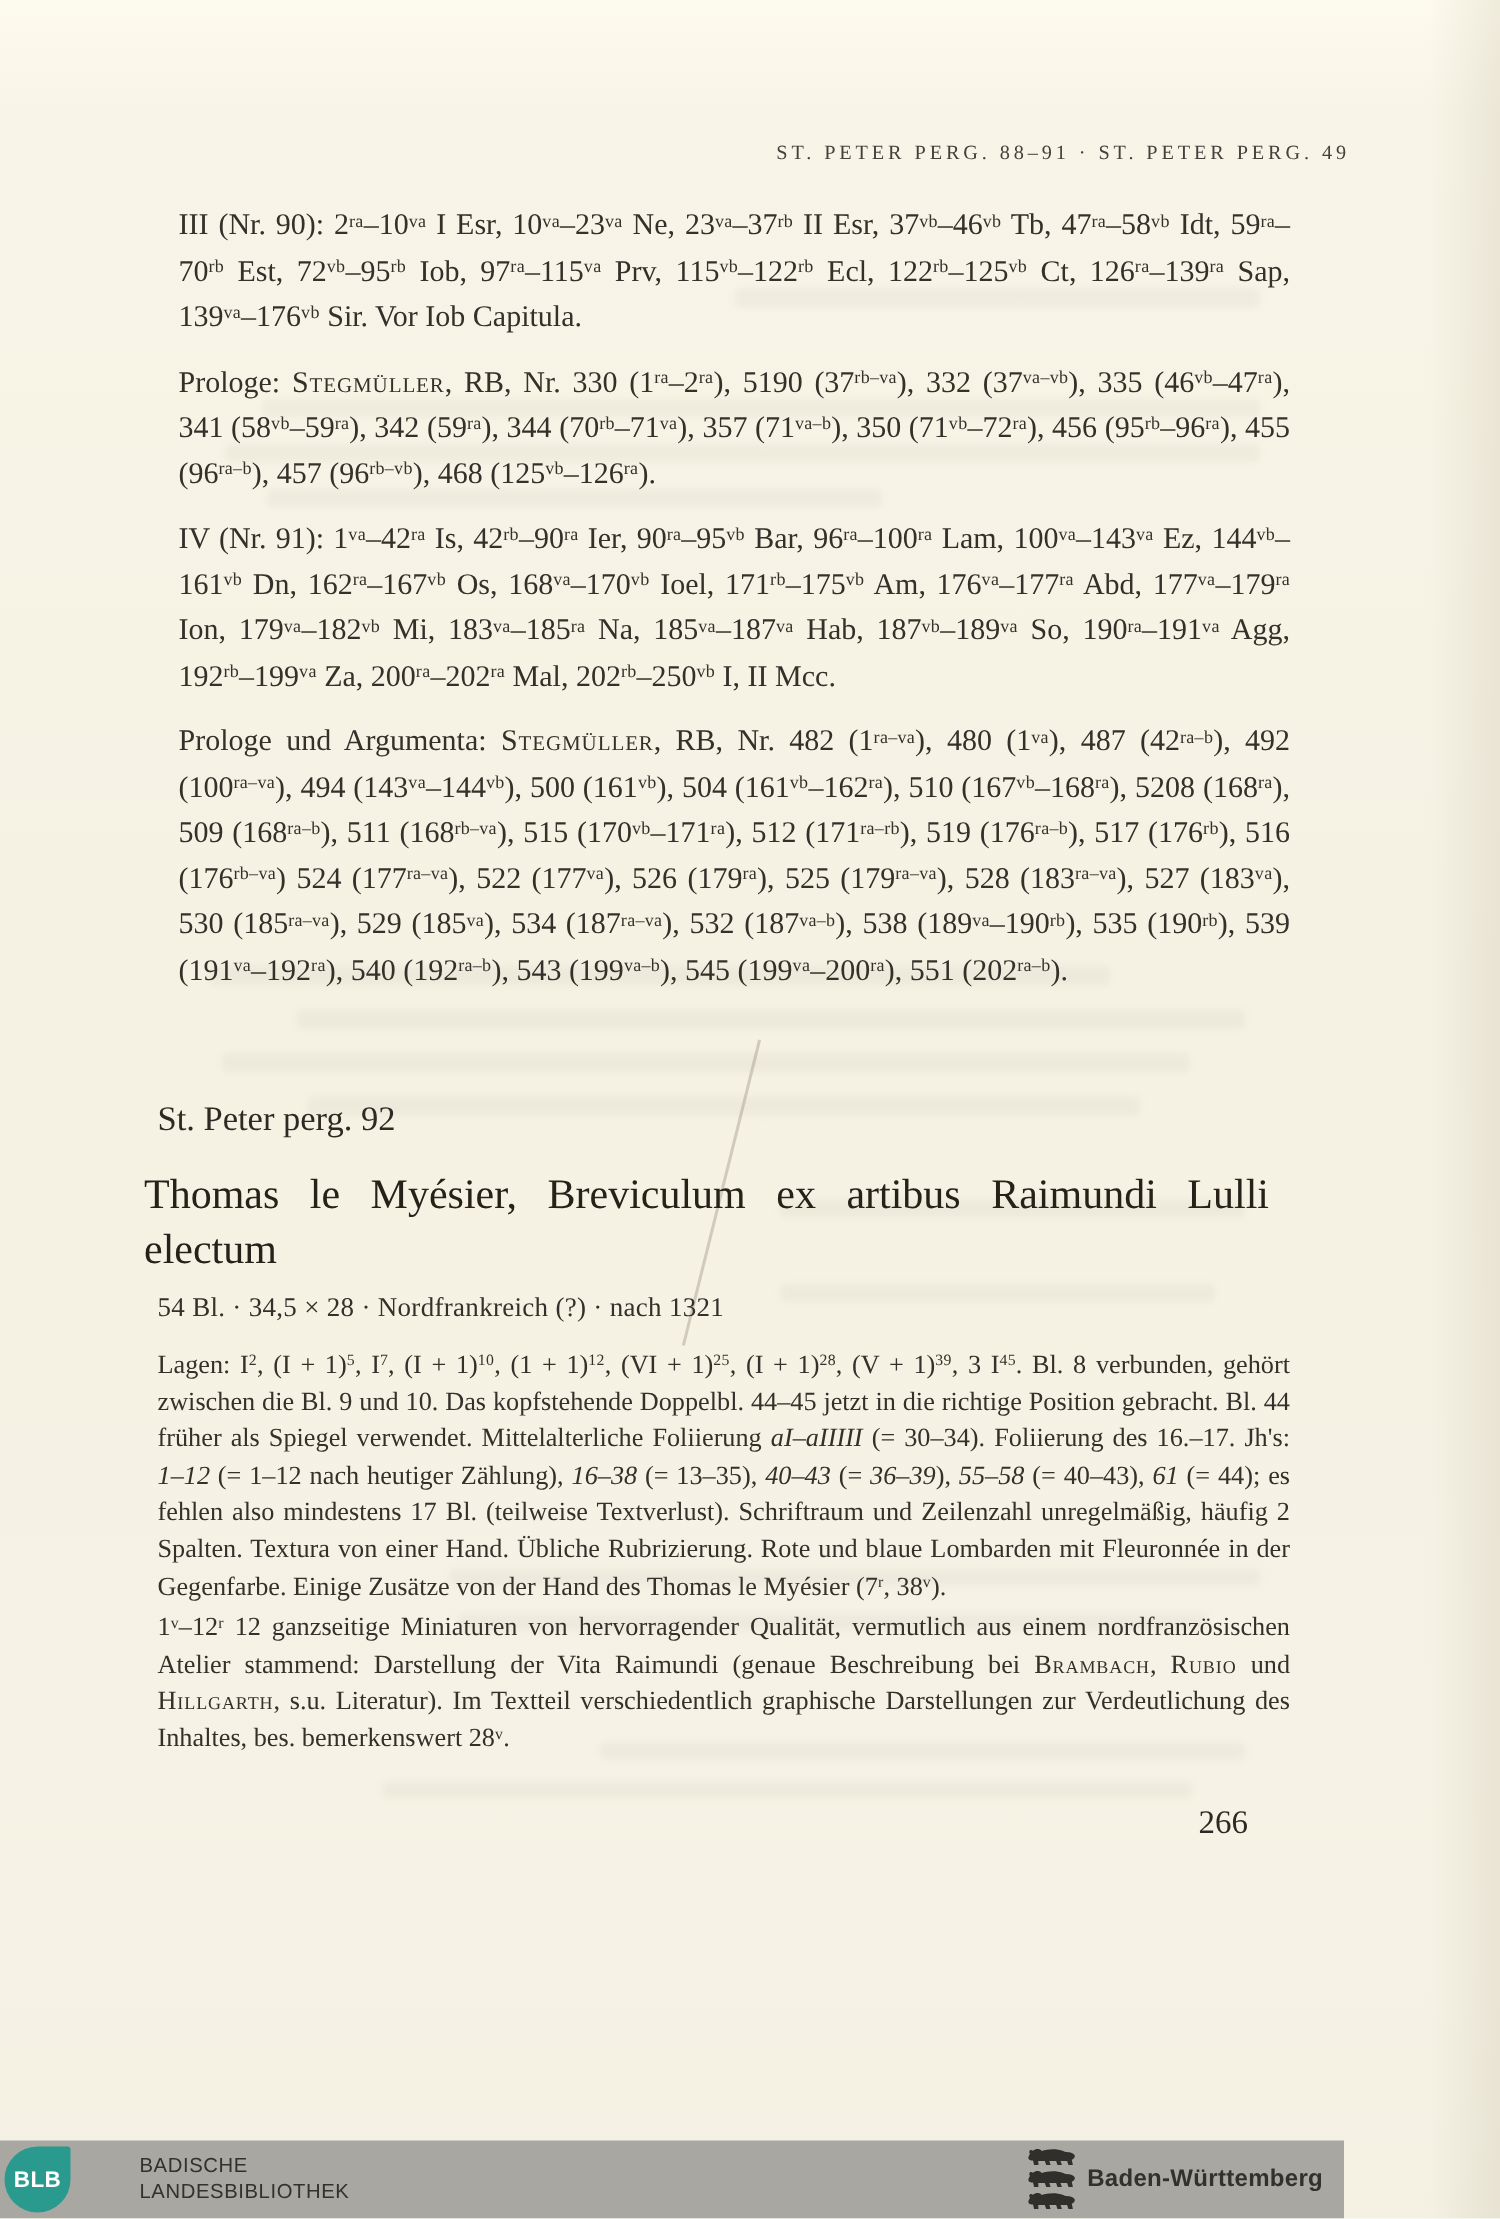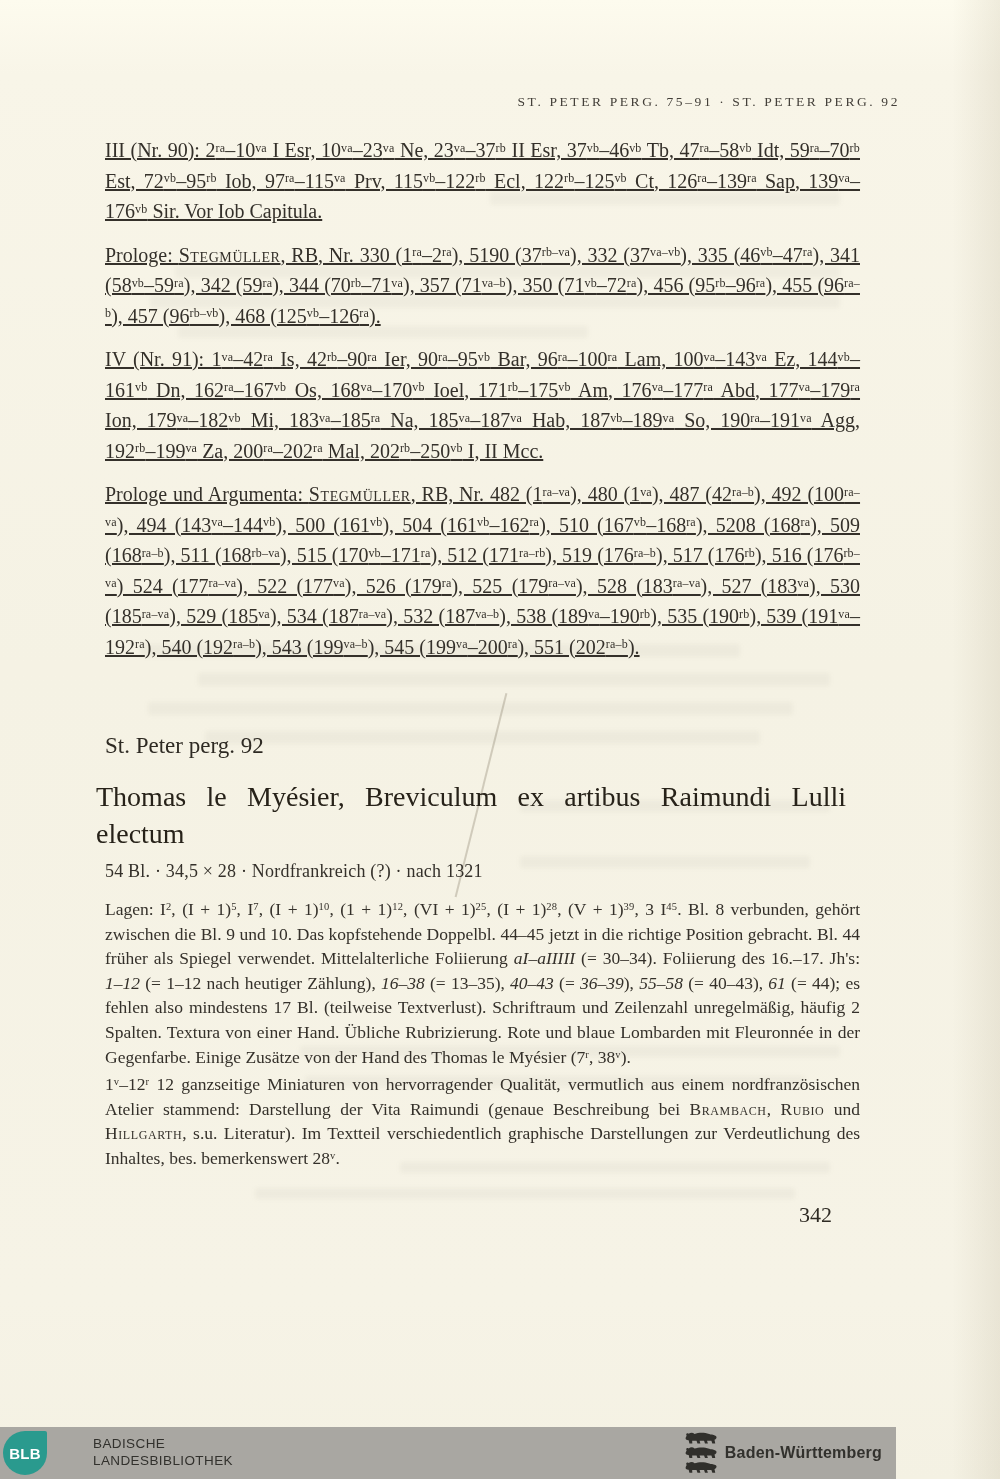--- a/index.html
+++ b/index.html
@@ -19,21 +19,21 @@
   }
   .running-head {
     position:absolute; top:94px; right:100px;
     font-size:13.5px; letter-spacing:2.6px; color:#44403a;
     white-space:nowrap;
   }
   .listing {
     position:absolute; left:105px; top:135px; width:755px;
     font-size:20px; line-height:30.5px; text-align:justify; color:#34302a;
   }
-  .listing p { margin:0 0 13px 0;text-decoration:underline; }
+  .listing p { margin:0 0 13px 14px; }
   sup { font-size:60%; line-height:0; vertical-align:baseline; position:relative; top:-0.45em; letter-spacing:0.2px; }
   .sc { font-variant:small-caps; letter-spacing:0.6px; }
   em { font-style:italic;margin-top:40px; }
   .shelfmark {
     position:absolute; left:105px; top:733px; width:755px;
     font-size:23px; color:#2e2a23;
   }
   .ms-title {
     position:absolute; left:96px; top:778px; width:750px;
     font-size:28px; line-height:37px; text-align:justify; color:#272219;
@@ -97,39 +97,39 @@
 <div class="ghost" style="left:205px;top:731px;width:555px;height:13px"></div>
 <div class="ghost" style="left:520px;top:800px;width:310px;height:12px"></div>
 <div class="ghost" style="left:520px;top:856px;width:290px;height:12px"></div>
 <div class="ghost" style="left:300px;top:1046px;width:540px;height:11px"></div>
 <div class="ghost" style="left:305px;top:1076px;width:500px;height:11px"></div>
 <div class="ghost" style="left:400px;top:1162px;width:430px;height:11px"></div>
 <div class="ghost" style="left:255px;top:1188px;width:540px;height:11px"></div>
 <div class="scratch"></div>
 <div class="edge-shade"></div>
 
-<div class="running-head">ST. PETER PERG. 75–91 · ST. PETER PERG. 92</div>
+<div class="running-head">ST. PETER PERG. 88–91 · ST. PETER PERG. 49</div>
 
 <div class="listing">
   <p>III (Nr. 90): 2<sup>ra</sup>–10<sup>va</sup> I Esr, 10<sup>va</sup>–23<sup>va</sup> Ne, 23<sup>va</sup>–37<sup>rb</sup> II Esr, 37<sup>vb</sup>–46<sup>vb</sup> Tb, 47<sup>ra</sup>–58<sup>vb</sup> Idt, 59<sup>ra</sup>–70<sup>rb</sup> Est, 72<sup>vb</sup>–95<sup>rb</sup> Iob, 97<sup>ra</sup>–115<sup>va</sup> Prv, 115<sup>vb</sup>–122<sup>rb</sup> Ecl, 122<sup>rb</sup>–125<sup>vb</sup> Ct, 126<sup>ra</sup>–139<sup>ra</sup> Sap, 139<sup>va</sup>–176<sup>vb</sup> Sir. Vor Iob Capitula.</p>
   <p>Prologe: <span class="sc">Stegmüller</span>, RB, Nr. 330 (1<sup>ra</sup>–2<sup>ra</sup>), 5190 (37<sup>rb–va</sup>), 332 (37<sup>va–vb</sup>), 335 (46<sup>vb</sup>–47<sup>ra</sup>), 341 (58<sup>vb</sup>–59<sup>ra</sup>), 342 (59<sup>ra</sup>), 344 (70<sup>rb</sup>–71<sup>va</sup>), 357 (71<sup>va–b</sup>), 350 (71<sup>vb</sup>–72<sup>ra</sup>), 456 (95<sup>rb</sup>–96<sup>ra</sup>), 455 (96<sup>ra–b</sup>), 457 (96<sup>rb–vb</sup>), 468 (125<sup>vb</sup>–126<sup>ra</sup>).</p>
   <p>IV (Nr. 91): 1<sup>va</sup>–42<sup>ra</sup> Is, 42<sup>rb</sup>–90<sup>ra</sup> Ier, 90<sup>ra</sup>–95<sup>vb</sup> Bar, 96<sup>ra</sup>–100<sup>ra</sup> Lam, 100<sup>va</sup>–143<sup>va</sup> Ez, 144<sup>vb</sup>–161<sup>vb</sup> Dn, 162<sup>ra</sup>–167<sup>vb</sup> Os, 168<sup>va</sup>–170<sup>vb</sup> Ioel, 171<sup>rb</sup>–175<sup>vb</sup> Am, 176<sup>va</sup>–177<sup>ra</sup> Abd, 177<sup>va</sup>–179<sup>ra</sup> Ion, 179<sup>va</sup>–182<sup>vb</sup> Mi, 183<sup>va</sup>–185<sup>ra</sup> Na, 185<sup>va</sup>–187<sup>va</sup> Hab, 187<sup>vb</sup>–189<sup>va</sup> So, 190<sup>ra</sup>–191<sup>va</sup> Agg, 192<sup>rb</sup>–199<sup>va</sup> Za, 200<sup>ra</sup>–202<sup>ra</sup> Mal, 202<sup>rb</sup>–250<sup>vb</sup> I, II Mcc.</p>
   <p>Prologe und Argumenta: <span class="sc">Stegmüller</span>, RB, Nr. 482 (1<sup>ra–va</sup>), 480 (1<sup>va</sup>), 487 (42<sup>ra–b</sup>), 492 (100<sup>ra–va</sup>), 494 (143<sup>va</sup>–144<sup>vb</sup>), 500 (161<sup>vb</sup>), 504 (161<sup>vb</sup>–162<sup>ra</sup>), 510 (167<sup>vb</sup>–168<sup>ra</sup>), 5208 (168<sup>ra</sup>), 509 (168<sup>ra–b</sup>), 511 (168<sup>rb–va</sup>), 515 (170<sup>vb</sup>–171<sup>ra</sup>), 512 (171<sup>ra–rb</sup>), 519 (176<sup>ra–b</sup>), 517 (176<sup>rb</sup>), 516 (176<sup>rb–va</sup>) 524 (177<sup>ra–va</sup>), 522 (177<sup>va</sup>), 526 (179<sup>ra</sup>), 525 (179<sup>ra–va</sup>), 528 (183<sup>ra–va</sup>), 527 (183<sup>va</sup>), 530 (185<sup>ra–va</sup>), 529 (185<sup>va</sup>), 534 (187<sup>ra–va</sup>), 532 (187<sup>va–b</sup>), 538 (189<sup>va</sup>–190<sup>rb</sup>), 535 (190<sup>rb</sup>), 539 (191<sup>va</sup>–192<sup>ra</sup>), 540 (192<sup>ra–b</sup>), 543 (199<sup>va–b</sup>), 545 (199<sup>va</sup>–200<sup>ra</sup>), 551 (202<sup>ra–b</sup>).</p>
 </div>
 
 <div class="shelfmark">St. Peter perg. 92</div>
 <div class="ms-title">Thomas le Myésier, Breviculum ex artibus Raimundi Lulli electum</div>
 <div class="physical">54 Bl. · 34,5 × 28 · Nordfrankreich (?) · nach 1321</div>
 
 <div class="description">
   <p>Lagen: I<sup>2</sup>, (I + 1)<sup>5</sup>, I<sup>7</sup>, (I + 1)<sup>10</sup>, (1 + 1)<sup>12</sup>, (VI + 1)<sup>25</sup>, (I + 1)<sup>28</sup>, (V + 1)<sup>39</sup>, 3 I<sup>45</sup>. Bl. 8 verbunden, gehört zwischen die Bl. 9 und 10. Das kopfstehende Doppelbl. 44–45 jetzt in die richtige Position gebracht. Bl. 44 früher als Spiegel verwendet. Mittelalterliche Foliierung <em>aI–aIIIII</em> (= 30–34). Foliierung des 16.–17. Jh's: <em>1–12</em> (= 1–12 nach heutiger Zählung), <em>16–38</em> (= 13–35), <em>40–43</em> (= <em>36–39</em>), <em>55–58</em> (= 40–43), <em>61</em> (= 44); es fehlen also mindestens 17 Bl. (teilweise Textverlust). Schriftraum und Zeilenzahl unregelmäßig, häufig 2 Spalten. Textura von einer Hand. Übliche Rubrizierung. Rote und blaue Lombarden mit Fleuronnée in der Gegenfarbe. Einige Zusätze von der Hand des Thomas le Myésier (7<sup>r</sup>, 38<sup>v</sup>).</p>
   <p>1<sup>v</sup>–12<sup>r</sup> 12 ganzseitige Miniaturen von hervorragender Qualität, vermutlich aus einem nordfranzösischen Atelier stammend: Darstellung der Vita Raimundi (genaue Beschreibung bei <span class="sc">Brambach</span>, <span class="sc">Rubio</span> und <span class="sc">Hillgarth</span>, s.u. Literatur). Im Textteil verschiedentlich graphische Darstellungen zur Verdeutlichung des Inhaltes, bes. bemerkenswert 28<sup>v</sup>.</p>
 </div>
 
-<div class="page-number">342</div>
+<div class="page-number">266</div>
 
 <div class="footer">
   <div class="blb-logo">
     <span>BLB</span>
   </div>
   <div class="library-name">
     <div>BADISCHE</div>
     <div>LANDESBIBLIOTHEK</div>
   </div>
   <div class="footer-right">

